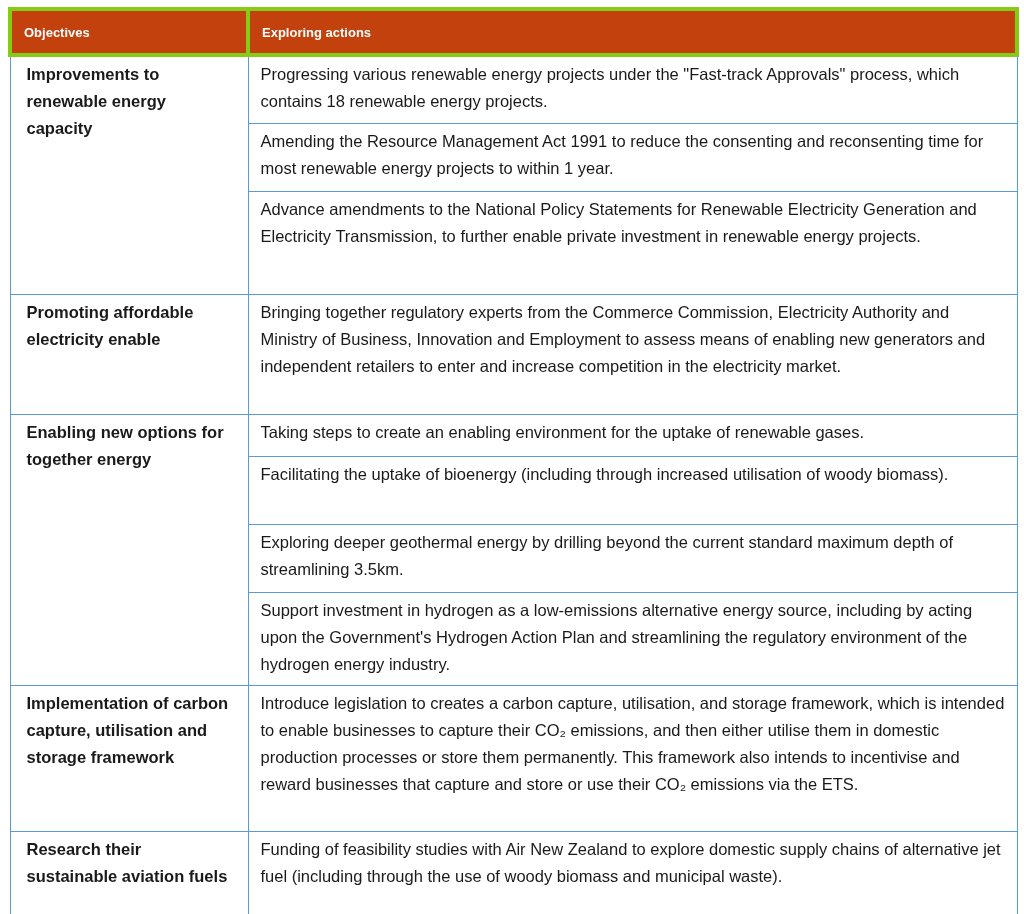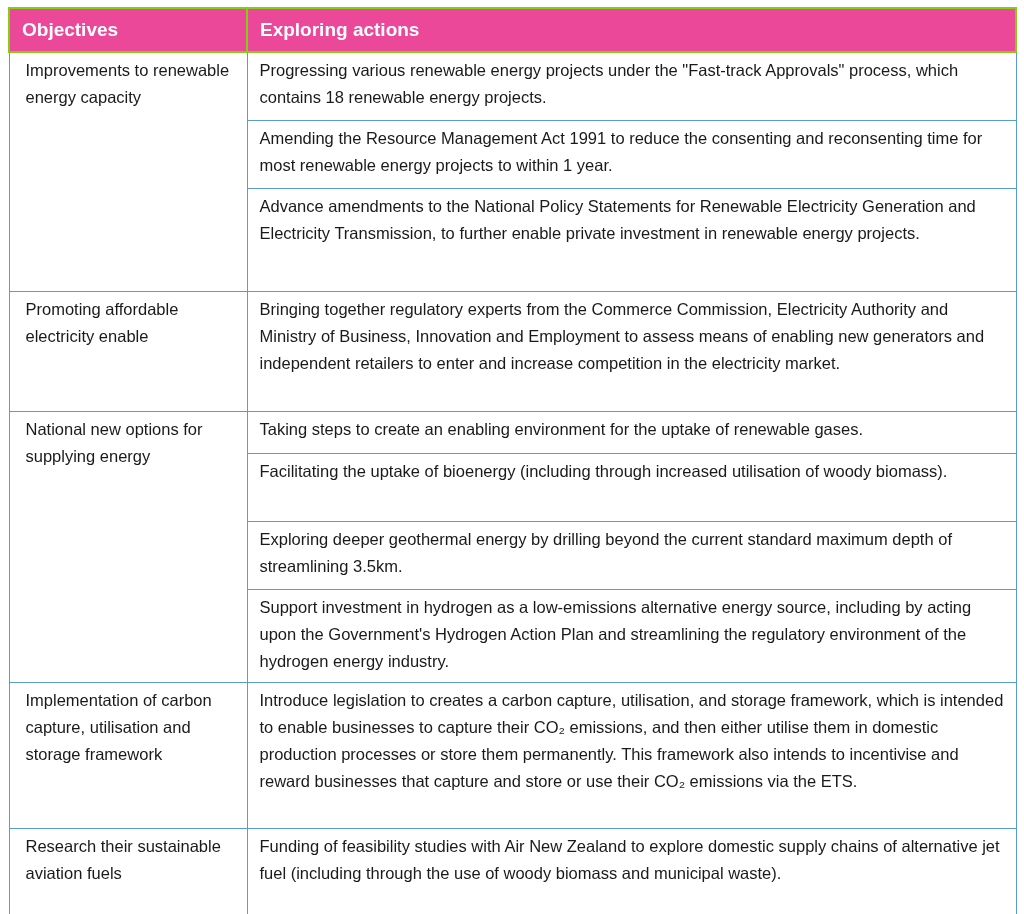--- a/index.html
+++ b/index.html
@@ -2,26 +2,26 @@
 <html><head>
 <meta charset="utf-8">
 <style>
   html, body { margin: 0; padding: 0; background: #ffffff; }
   body { width: 1024px; height: 914px; position: relative; overflow: hidden;
          font-family: "Liberation Sans", sans-serif; color: #1a1a1a; }
   .tbl { position: absolute; left: 8px; top: 7px; width: 1007px; border-collapse: collapse;
          table-layout: fixed; }
   .tbl col.c1 { width: 238px; }
   .tbl col.c2 { width: 769px; }
-  .tbl th { background: #ec4899; color: #ffffff; font-weight: bold; font-size: 19px;
+  .tbl th { background: #c2410c; color: #ffffff; font-weight: bold; font-size: 13px;
             text-align: left; padding: 0 12px; height: 42px; vertical-align: middle;
-            border: 2px solid #84cc16; }
+            border: 4px solid #84cc16; }
   .tbl td { border: 1.5px solid #5B9BD5; vertical-align: top; font-size: 16.5px;
             line-height: 27px; padding: 4px 12px 6px 12px; }
-  .tbl td.obj { font-weight: normal; padding-left: 16px; }
+  .tbl td.obj { font-weight: bold; padding-left: 16px; }
 </style>
 </head>
 <body>
 
 <table class="tbl">
   <colgroup>
       <col class="c1">
       <col class="c2">
     </colgroup>
   <thead>
@@ -42,21 +42,21 @@
     <tr style="height:103px">
       <td>Advance amendments to the National Policy Statements for Renewable Electricity Generation and Electricity Transmission, to further enable private investment in renewable energy projects.</td>
     </tr>
 
     <tr style="height:120px">
       <td class="obj">Promoting affordable electricity enable</td>
       <td>Bringing together regulatory experts from the Commerce Commission, Electricity Authority and Ministry of Business, Innovation and Employment to assess means of enabling new generators and independent retailers to enter and increase competition in the electricity market.</td>
     </tr>
 
     <tr style="height:42px">
-      <td class="obj" rowspan="4">National new options for supplying energy</td>
+      <td class="obj" rowspan="4">Enabling new options for together energy</td>
       <td>Taking steps to create an enabling environment for the uptake of renewable gases.</td>
     </tr>
     <tr style="height:68px">
       <td>Facilitating the uptake of bioenergy (including through increased utilisation of woody biomass).</td>
     </tr>
     <tr style="height:68px">
       <td>Exploring deeper geothermal energy by drilling beyond the current standard maximum depth of streamlining 3.5km.</td>
     </tr>
     <tr style="height:93px">
       <td>Support investment in hydrogen as a low-emissions alternative energy source, including by acting upon the Government's Hydrogen Action Plan and streamlining the regulatory environment of the hydrogen energy industry.</td>

